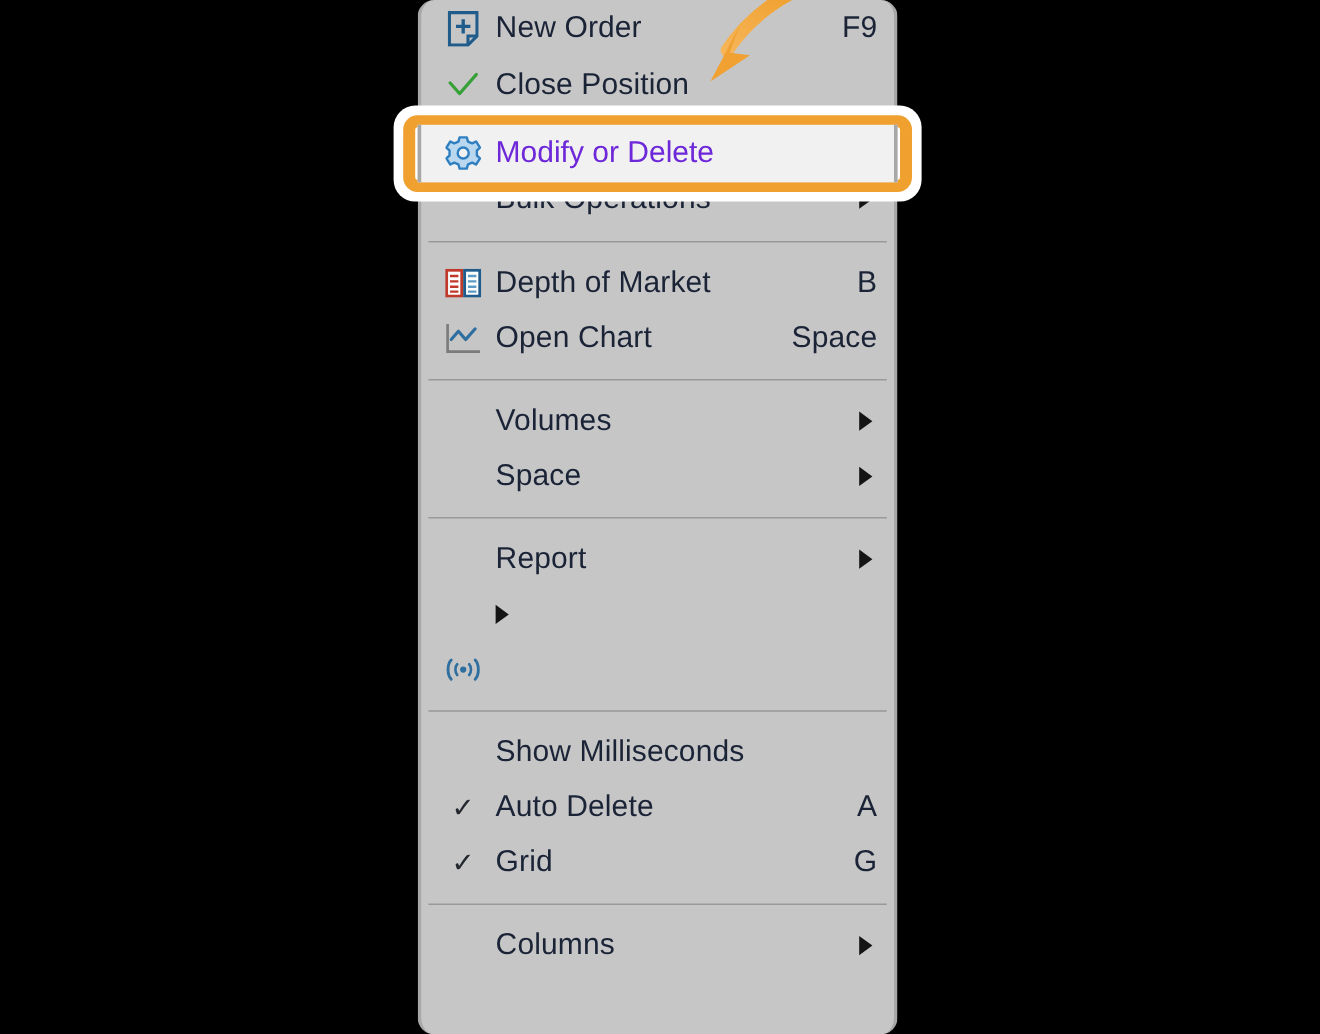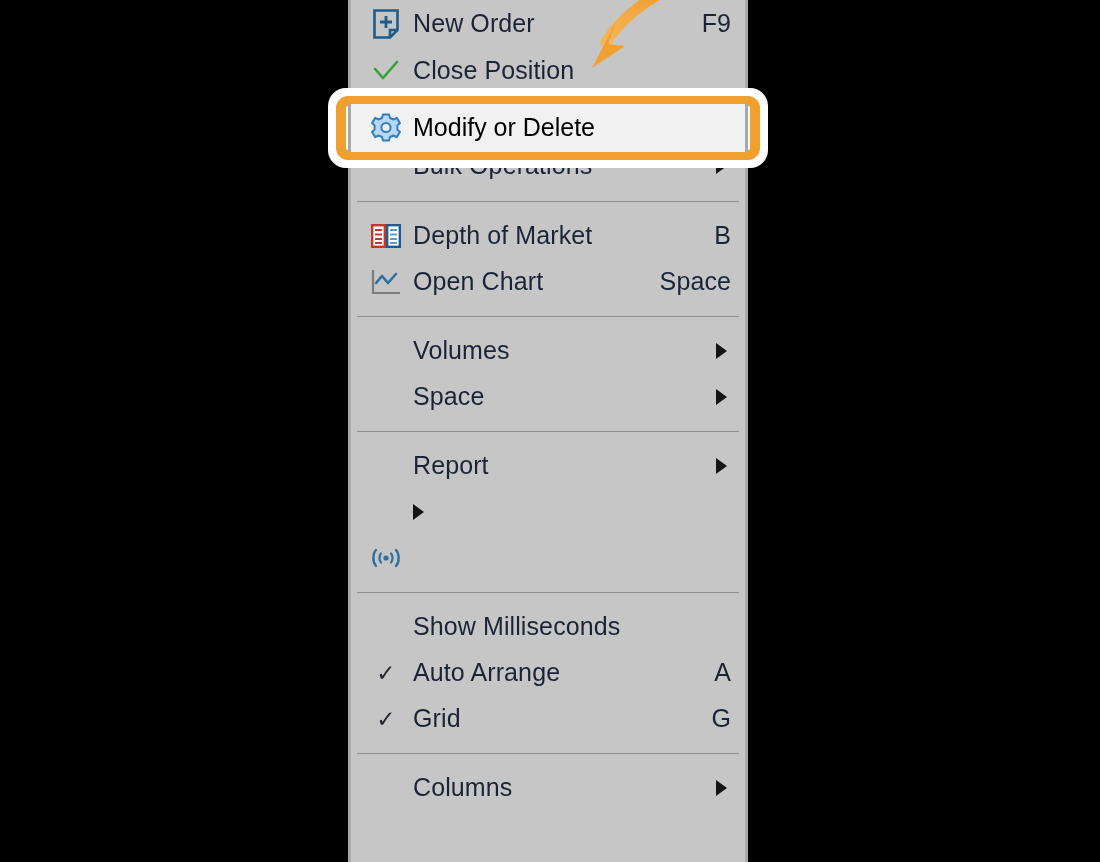--- a/index.html
+++ b/index.html
@@ -21,20 +21,21 @@
   #context-menu {
     position: absolute;
     left: 348px;
     top: 0px;
     width: 400px;
     height: 862px;
     background: #c6c6c6;
     border-left: 3px solid #a8a8a8;
     border-right: 3px solid #a8a8a8;
     box-sizing: border-box;
+    border-radius: 14px;
   }
 
   .menu-list {
     list-style: none;
     margin: 0;
     padding: 0;
   }
 
   .menu-item {
     position: relative;
@@ -127,21 +128,21 @@
     height: 48px;
     background: #f1f1f1;
     border-left: 3px solid #a8a8a8;
     border-right: 3px solid #a8a8a8;
     box-sizing: border-box;
     display: flex;
     align-items: center;
     padding-left: 8px;
     padding-right: 12px;
     z-index: 50;
-    color: #000000;
+    color: #6d28d9;
     font-size: 25px;
   }
 
   
   #annotation-arrow {
     position: absolute;
     left: 530px;
     top: -40px;
     width: 260px;
     height: 140px;
@@ -263,21 +264,21 @@
     <li class="menu-item">
       <span class="icon-slot"></span>
       <span class="item-label">Show Milliseconds</span>
       <span class="item-shortcut"></span>
     </li>
 
     <li class="menu-item">
       <span class="icon-slot">
         <span class="checkmark">✓</span>
       </span>
-      <span class="item-label">Auto Arrange</span>
+      <span class="item-label">Auto Delete</span>
       <span class="item-shortcut">A</span>
     </li>
 
     <li class="menu-item">
       <span class="icon-slot">
         <span class="checkmark">✓</span>
       </span>
       <span class="item-label">Grid</span>
       <span class="item-shortcut">G</span>
     </li>

